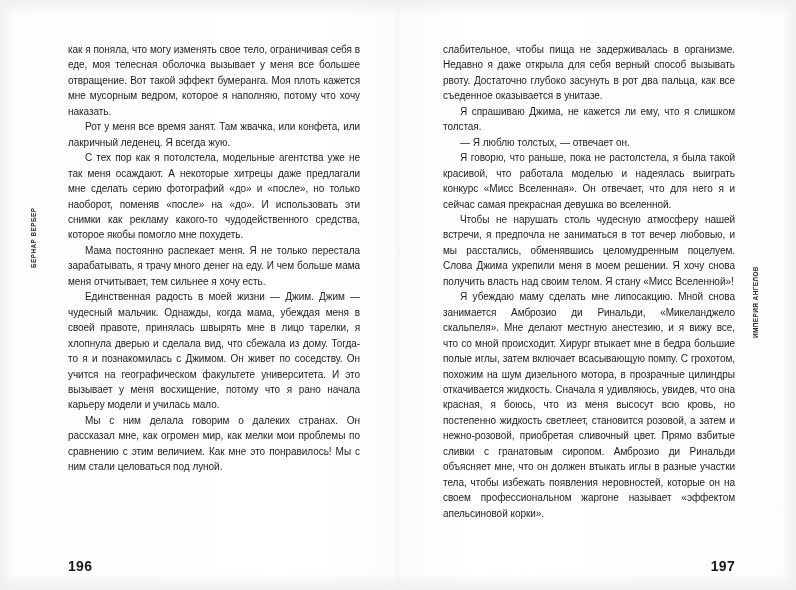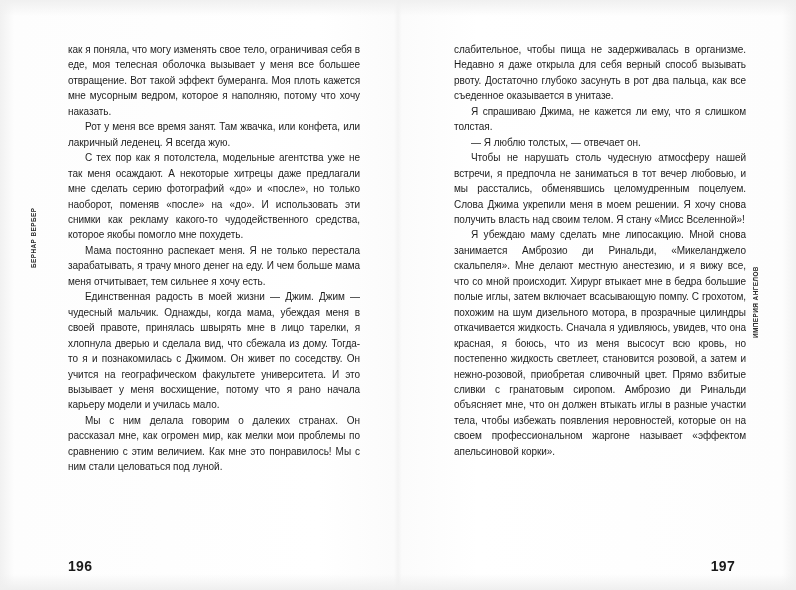--- a/index.html
+++ b/index.html
@@ -57,21 +57,21 @@
     top: 42px;
     color: #1c1c1c;
     font-size: 10px;
     line-height: 15.45px;
     text-align: justify;
     text-justify: inter-word;
     letter-spacing: -0.05px;
     word-spacing: 0.1px;
   }
   .page.left  .textblock { left: 68px;  width: 292px; }
-  .page.right .textblock { left: 443px; width: 292px; margin-left: 11px; }
+  .page.right .textblock { left: 443px; width: 292px; }
   .page.right .textblock { left: 45px; }
 
   .textblock p {
     margin: 0;
     text-indent: 17px;
   }
   .textblock p.noindent { text-indent: 0; }
 
   .folio {
     position: absolute;
@@ -132,20 +132,21 @@
 
     <div class="folio">196</div>
   </div>
 
   <div class="page right">
 
     <div class="textblock">
       <p class="noindent">слабительное, чтобы пища не задерживалась в организме. Недавно я даже открыла для себя верный способ вызывать рвоту. Достаточно глубоко засунуть в рот два пальца, как все съеденное оказывается в унитазе.</p>
       <p>Я спрашиваю Джима, не кажется ли ему, что я слишком толстая.</p>
       <p>— Я люблю толстых, — отвечает он.</p>
+      <p>Я говорю, что раньше, пока не растолстела, я была такой красивой, что работала моделью и надеялась выиграть конкурс «Мисс Вселенная». Он отвечает, что для него я и сейчас самая прекрасная девушка во вселенной.</p>
       <p>Чтобы не нарушать столь чудесную атмосферу нашей встречи, я предпочла не заниматься в тот вечер любовью, и мы расстались, обменявшись целомудренным поцелуем. Слова Джима укрепили меня в моем решении. Я хочу снова получить власть над своим телом. Я стану «Мисс Вселенной»!</p>
       <p>Я убеждаю маму сделать мне липосакцию. Мной снова занимается Амброзио ди Ринальди, «Микеланджело скальпеля». Мне делают местную анестезию, и я вижу все, что со мной происходит. Хирург втыкает мне в бедра большие полые иглы, затем включает всасывающую помпу. С грохотом, похожим на шум дизельного мотора, в прозрачные цилиндры откачивается жидкость. Сначала я удивляюсь, увидев, что она красная, я боюсь, что из меня высосут всю кровь, но постепенно жидкость светлеет, становится розовой, а затем и нежно-розовой, приобретая сливочный цвет. Прямо взбитые сливки с гранатовым сиропом. Амброзио ди Ринальди объясняет мне, что он должен втыкать иглы в разные участки тела, чтобы избежать появления неровностей, которые он на своем профессиональном жаргоне называет «эффектом апельсиновой корки».</p>
     </div>
 
     <div class="folio">197</div>
   </div>
 
   <div class="vrun right-run">Империя ангелов</div>
 
 </div>

